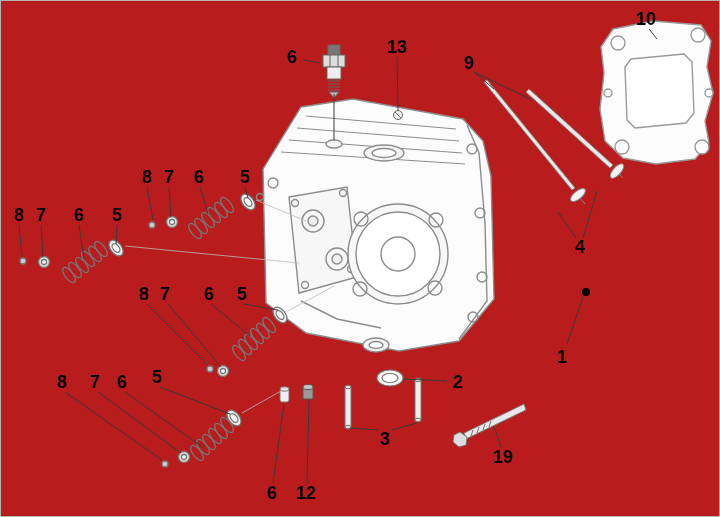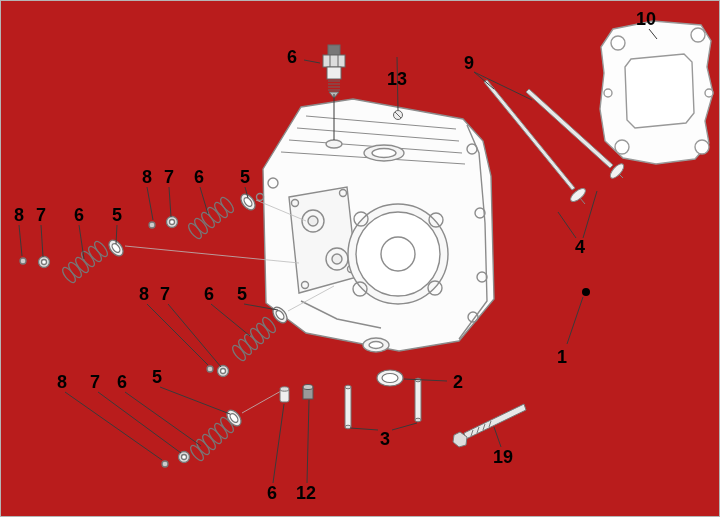--- a/index.html
+++ b/index.html
@@ -190,21 +190,21 @@
 
     <g stroke="#3a3a3a" stroke-width="1" fill="none">
       <path d="M303,59 L319,62 M333,93 L333,139 M396,56 L397,109 M473,71 L493,88 M473,71 L531,99 M648,28 L656,38 M575,237 L557,211 M582,237 L596,190 M582,296 L566,343 M146,186 L152,219 M168,186 L170,216 M199,186 L207,213 M244,186 L247,197 M18,224 L21,255 M40,224 L42,256 M78,224 L83,258 M116,224 L115,243 M146,303 L207,364 M167,303 L220,366 M210,303 L249,335 M243,303 L277,309 M64,391 L161,459 M97,391 L180,452 M124,391 L200,445 M159,386 L229,413 M446,380 L403,378 M377,429 L349,427 M391,429 L416,422 M500,446 L493,426 M272,482 L283,403 M306,482 L308,399"></path>
       <circle cx="585" cy="291" r="4" fill="#000000" stroke="none"></circle>
     </g>
   </svg>
 
   <div id="callout-layer">
       <div class="callout" style="left: 645px; top: 18px; color: rgb(0, 0, 0);">10</div>
       <div class="callout" style="left: 291px; top: 56px; color: rgb(0, 0, 0);">6</div>
-      <div class="callout" style="left: 396px; top: 46px; color: rgb(0, 0, 0); margin-top: 32px;">13</div>
+      <div class="callout" style="left: 396px; top: 46px; color: rgb(0, 0, 0);">13</div>
       <div class="callout" style="left: 468px; top: 62px; color: rgb(0, 0, 0);">9</div>
       <div class="callout" style="left: 146px; top: 176px; color: rgb(0, 0, 0);">8</div>
       <div class="callout" style="left: 168px; top: 176px; color: rgb(0, 0, 0);">7</div>
       <div class="callout" style="left: 198px; top: 176px; color: rgb(0, 0, 0);">6</div>
       <div class="callout" style="left: 244px; top: 176px; color: rgb(0, 0, 0);">5</div>
       <div class="callout" style="left: 18px; top: 214px; color: rgb(0, 0, 0);">8</div>
       <div class="callout" style="left: 40px; top: 214px; color: rgb(0, 0, 0);">7</div>
       <div class="callout" style="left: 78px; top: 214px; color: rgb(0, 0, 0);">6</div>
       <div class="callout" style="left: 116px; top: 214px; color: rgb(0, 0, 0);">5</div>
       <div class="callout" style="left: 579px; top: 246px; color: rgb(0, 0, 0);">4</div>

